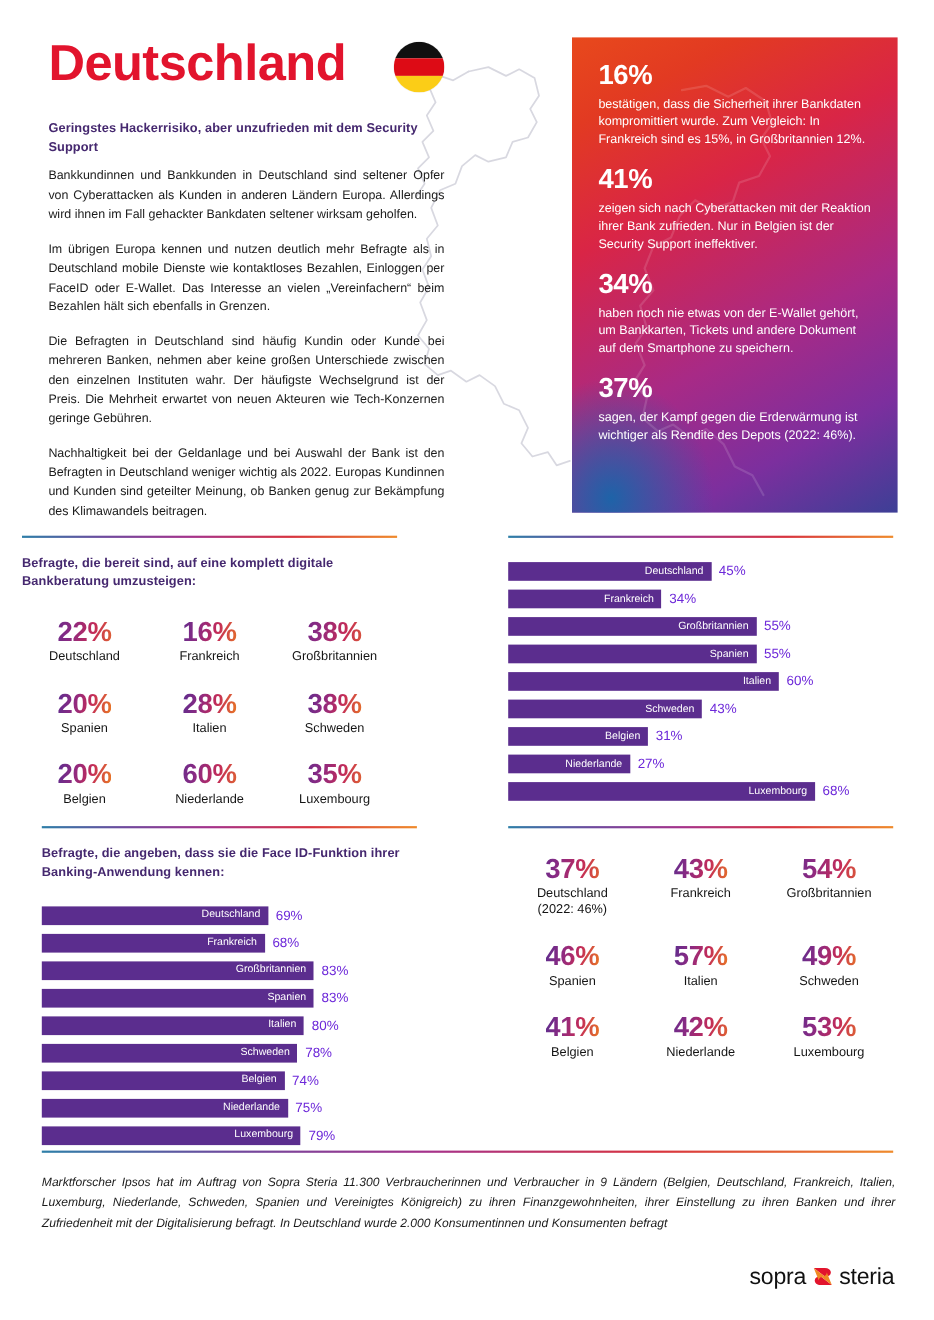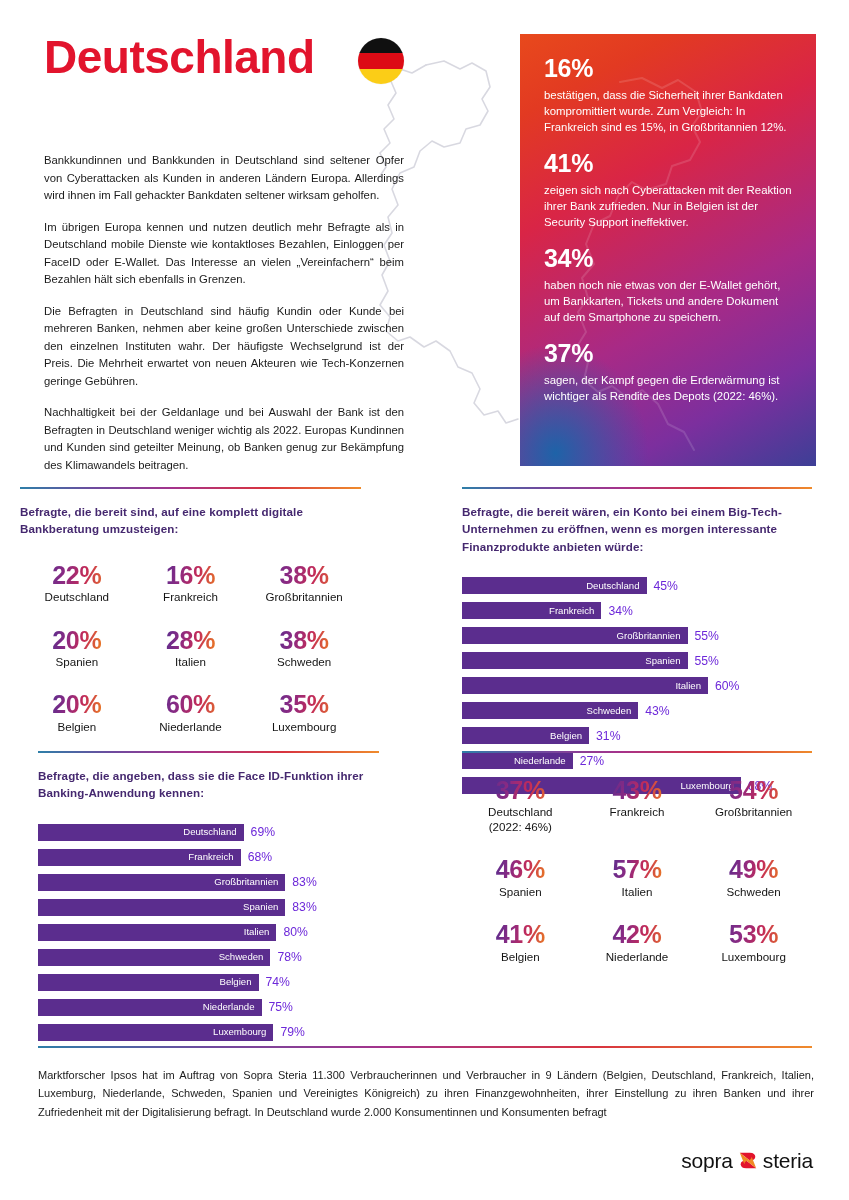--- a/index.html
+++ b/index.html
@@ -113,21 +113,21 @@
   }
   .bar-val {
     color: #6d28d9; font-size: 12.2px; font-weight: normal;
     margin-left: 7px; white-space: nowrap; line-height: 1; text-align: center;
   }
 
   
   .footer-line { position: absolute; left: 38px; top: 1046px; width: 774px; height: 2px; }
   .footer-text {
     position: absolute; left: 38px; top: 1066px; width: 776px;
-    font-size: 11px; color: #1b1b1b; line-height: 1.68; text-align: justify;
+    font-size: 11px; color: #1b1b1b; line-height: 1.68; text-align: justify; font-style: italic;
   }
   .logo { position: absolute; right: 36px; top: 1150px; display: flex; align-items: flex-start; }
   .logo-word { font-size: 21px; color: #111; letter-spacing: -.2px; line-height: 1; }
   .logo-mark { width: 22px; height: 21px; margin: 0 4px; }
 </style>
 </head>
 <body>
 
 <div class="page">
 
@@ -138,20 +138,21 @@
 
   <div class="header">
     <div class="title">Deutschland</div>
   </div>
   <div class="flag">
     <i class="b1"></i>
       <i class="b2"></i>
       <i class="b3"></i>
   </div>
 
+  <div class="lede">Geringstes Hackerrisiko, aber unzufrieden mit dem Security Support</div>
 
   <div class="body-copy">
     <p>Bankkundinnen und Bankkunden in Deutschland sind seltener Opfer von Cyberattacken als Kunden in anderen Ländern Europa. Allerdings wird ihnen im Fall gehackter Bankdaten seltener wirksam geholfen.</p>
     <p>Im übrigen Europa kennen und nutzen deutlich mehr Befragte als in Deutschland mobile Dienste wie kontaktloses Bezahlen, Einloggen per FaceID oder E-Wallet. Das Interesse an vielen „Vereinfachern“ beim Bezahlen hält sich ebenfalls in Grenzen.</p>
     <p>Die Befragten in Deutschland sind häufig Kundin oder Kunde bei mehreren Banken, nehmen aber keine großen Unterschiede zwischen den einzelnen Instituten wahr. Der häufigste Wechselgrund ist der Preis. Die Mehrheit erwartet von neuen Akteuren wie Tech-Konzernen geringe Gebühren.</p>
     <p>Nachhaltigkeit bei der Geldanlage und bei Auswahl der Bank ist den Befragten in Deutschland weniger wichtig als 2022. Europas Kundinnen und Kunden sind geteilter Meinung, ob Banken genug zur Bekämpfung des Klimawandels beitragen.</p>
   </div>
 
   <div class="stat-panel">
     <svg class="panel-map" viewBox="0 0 240 380" fill="none">
@@ -214,21 +215,20 @@
         </div>
         <div class="pct-cell">
           <div class="pct-val">35%</div>
           <div class="pct-label">Luxembourg</div>
         </div>
       </div>
   </div>
 
   <div class="block" id="block-bigtech">
     <div class="divider grad-line"></div>
-    <div class="section-title">Befragte, die bereit wären, ein Konto bei einem Big-Tech-Unternehmen zu eröffnen, wenn es morgen interessante Finanzprodukte anbieten würde:</div>
     <div class="bars" id="bars-bigtech">
         <div class="bar-row">
           <div class="bar" style="width: 184.5px; background: rgb(91, 45, 142);">
             <span class="bar-name">Deutschland</span>
           </div>
           <span class="bar-val">45%</span>
         </div>
         <div class="bar-row">
           <div class="bar" style="width: 139.4px; background: rgb(91, 45, 142);">
             <span class="bar-name">Frankreich</span>

